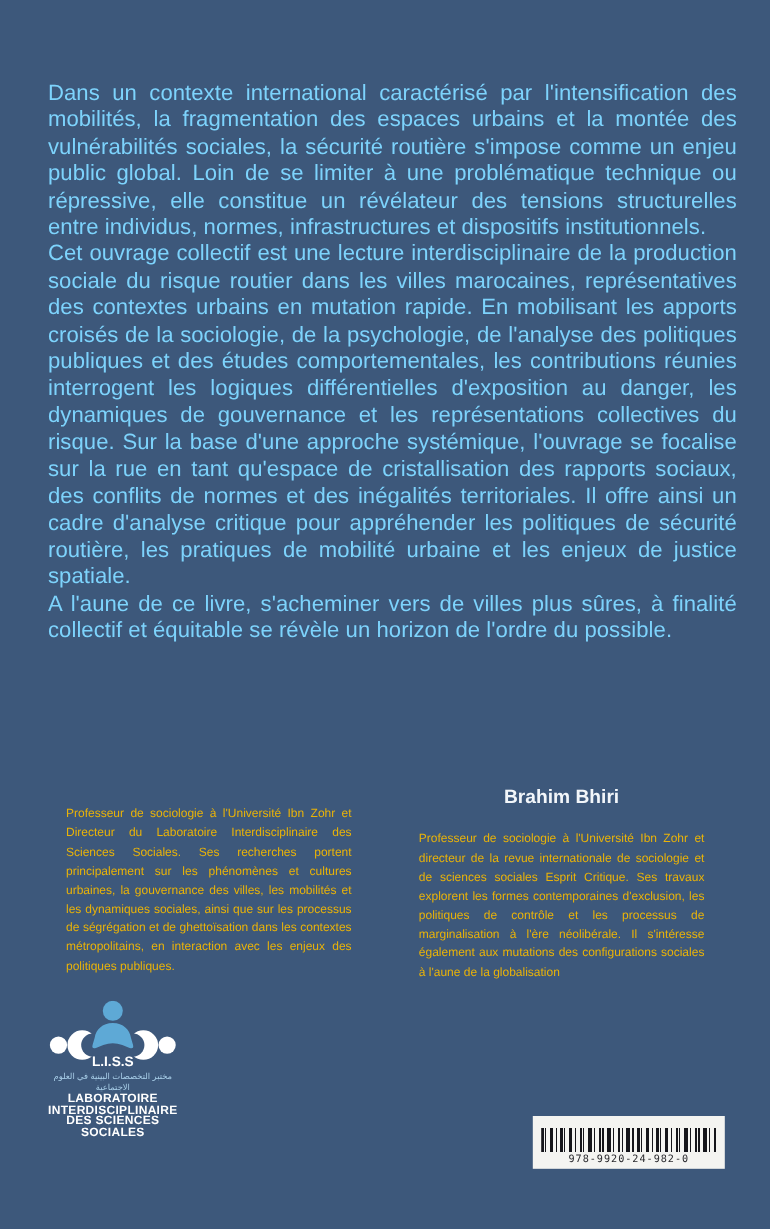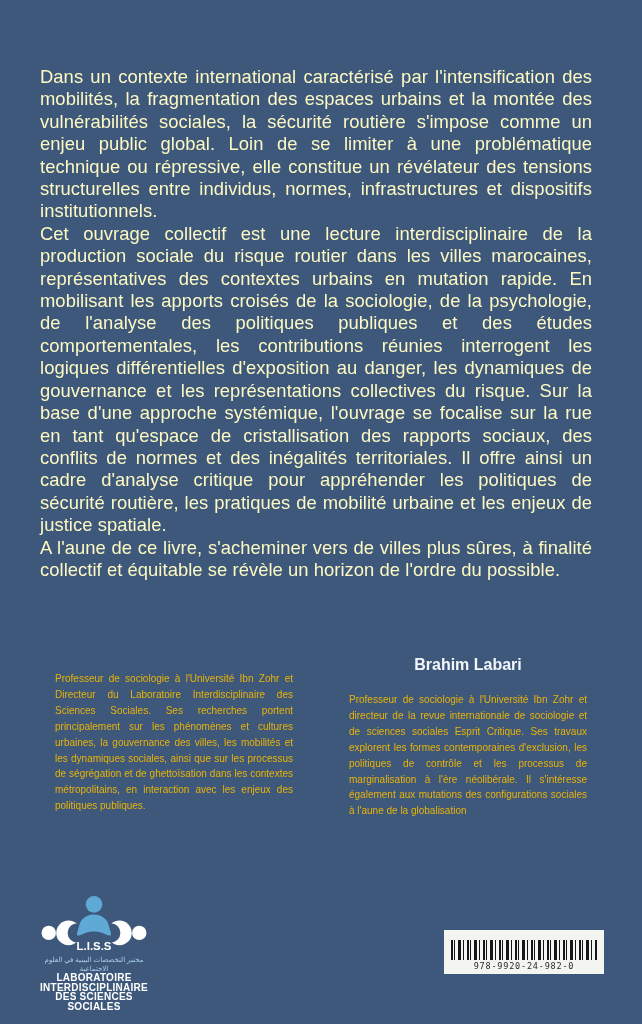--- a/index.html
+++ b/index.html
@@ -11,26 +11,26 @@
   }
   .cover {
     position: relative;
     width: 642px; height: 1024px;
     background: #3d587b;
     color: #e4eaf2;
   }
   
   .synopsis {
     position: absolute;
-    top: 66px; left: 40px; right: 50px;
+    top: 66px; left: 40px; right: 28px;
     text-align: justify;
     font-size: 18.4px;
     line-height: 22.4px;
     letter-spacing: 0.05px;
-    color: #fef9c3;
+    color: #7dd3fc;
   }
   .synopsis p { margin: 0; }
 
   
   .authors {
     position: absolute;
     top: 656px; left: 40px; right: 40px;
     display: flex;
     gap: 26px;
   }
@@ -46,21 +46,21 @@
     margin: 15px;
     font-size: 10px;
     line-height: 15.9px;
     text-align: justify;
     color: #eab308;
   }
 
   
   .logo {
     position: absolute;
-    left: 34px; top: 896px;
+    left: 34px; top: 834px;
     width: 120px;
     text-align: center;
   }
   .logo svg { display: block; margin: 0 auto; }
   .logo-arabic {
     margin-top: 1px;
     font-size: 7px;
     line-height: 9px;
     color: #a9cfe9;
     direction: rtl;
@@ -115,21 +115,21 @@
     <p>Dans un contexte international caractérisé par l'intensification des mobilités, la fragmentation des espaces urbains et la montée des vulnérabilités sociales, la sécurité routière s'impose comme un enjeu public global. Loin de se limiter à une problématique technique ou répressive, elle constitue un révélateur des tensions structurelles entre individus, normes, infrastructures et dispositifs institutionnels.</p>
     <p>Cet ouvrage collectif est une lecture interdisciplinaire de la production sociale du risque routier dans les villes marocaines, représentatives des contextes urbains en mutation rapide. En mobilisant les apports croisés de la sociologie, de la psychologie, de l'analyse des politiques publiques et des études comportementales, les contributions réunies interrogent les logiques différentielles d'exposition au danger, les dynamiques de gouvernance et les représentations collectives du risque. Sur la base d'une approche systémique, l'ouvrage se focalise sur la rue en tant qu'espace de cristallisation des rapports sociaux, des conflits de normes et des inégalités territoriales. Il offre ainsi un cadre d'analyse critique pour appréhender les politiques de sécurité routière, les pratiques de mobilité urbaine et les enjeux de justice spatiale.</p>
     <p>A l'aune de ce livre, s'acheminer vers de villes plus sûres, à finalité collectif et équitable se révèle un horizon de l'ordre du possible.</p>
   </main>
 
   <section class="authors">
     <div class="author-col">
       <p class="author-bio">Professeur de sociologie à l'Université Ibn Zohr et Directeur du Laboratoire Interdisciplinaire des Sciences Sociales. Ses recherches portent principalement sur les phénomènes et cultures urbaines, la gouvernance des villes, les mobilités et les dynamiques sociales, ainsi que sur les processus de ségrégation et de ghettoïsation dans les contextes métropolitains, en interaction avec les enjeux des politiques publiques.</p>
     </div>
     <div class="author-col">
-      <h3 class="author-name">Brahim Labari</h3>
+      <h3 class="author-name">Brahim Bhiri</h3>
       <p class="author-bio">Professeur de sociologie à l'Université Ibn Zohr et directeur de la revue internationale de sociologie et de sciences sociales Esprit Critique. Ses travaux explorent les formes contemporaines d'exclusion, les politiques de contrôle et les processus de marginalisation à l'ère néolibérale. Il s'intéresse également aux mutations des configurations sociales à l'aune de la globalisation</p>
     </div>
   </section>
 
   <footer>
 
     <div class="logo">
       <svg width="106" height="58" viewBox="0 0 120 66" aria-hidden="true">
 
         <circle cx="31" cy="42" r="14" fill="#ffffff"></circle>

